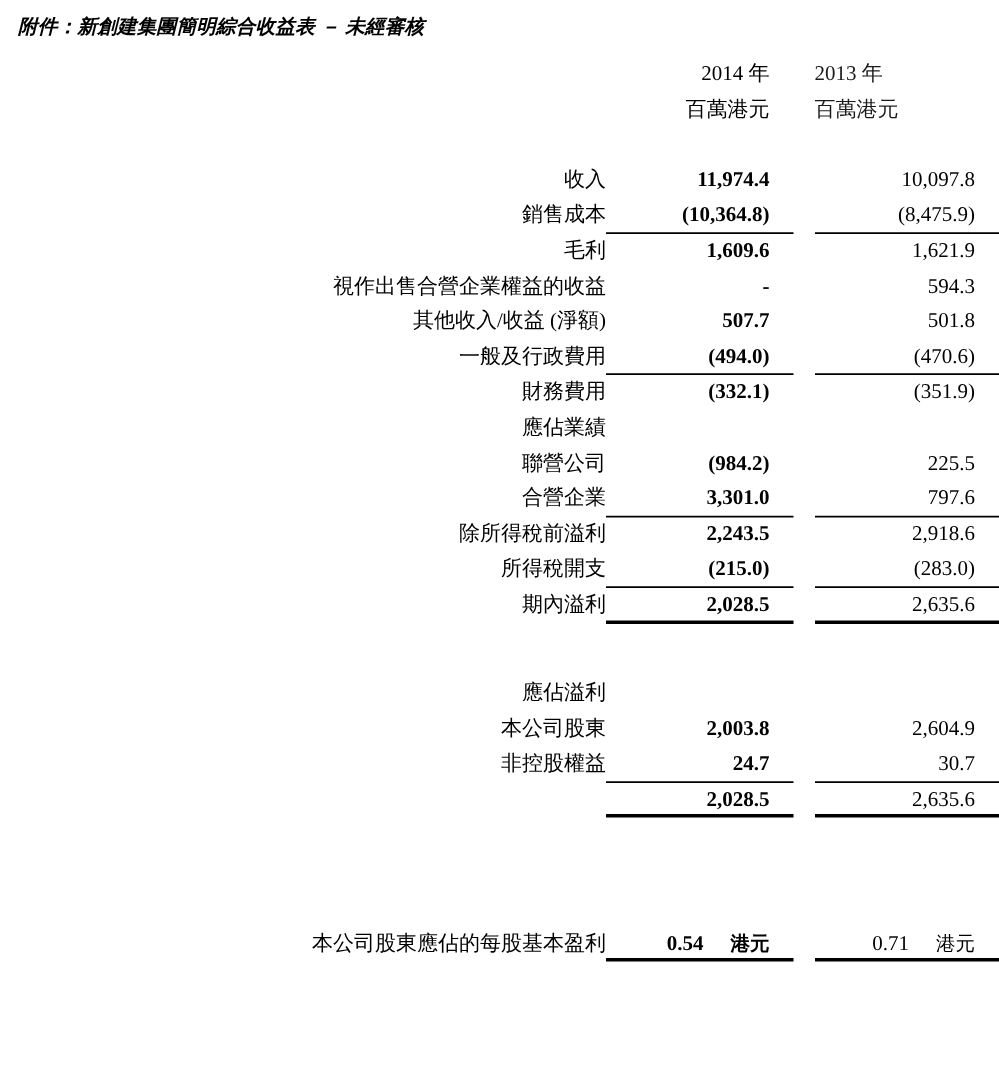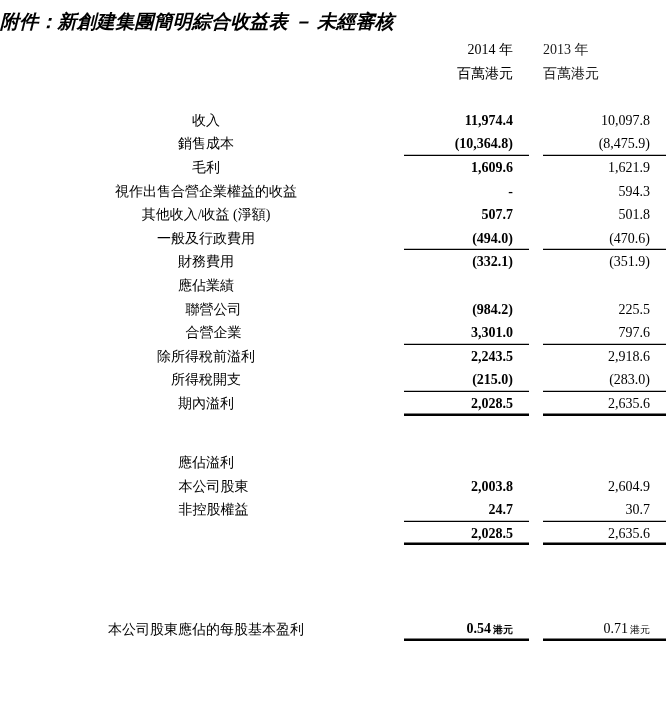--- a/index.html
+++ b/index.html
@@ -21,23 +21,23 @@
   .page {
     position: relative;
     width: 666px;
     height: 721px;
     box-sizing: border-box;
   }
 
   
   .doc-title {
     position: absolute;
-    left: 0;
+    left: 12px;
     top: 9px;
-    font-size: 19px;
+    font-size: 13px;
     font-weight: bold;
     font-style: italic;
     letter-spacing: 0.2px;
     white-space: nowrap;
   }
 
   
   .fin-table {
     position: absolute;
     left: 0;
@@ -82,21 +82,21 @@
   .hdr-unit-2013 {
     text-align: left;
     font-size: 13.5px;
     padding-right: 16px !important;
     white-space: nowrap;
     color: #1a1a1a;
   }
 
   
   .lbl {
-    text-align: center;
+    text-align: right;
     padding-left: 8px !important;
     font-size: 14.5px;
     white-space: nowrap;
   }
   .lbl.indent { padding-left: 23px !important; }
 
   .num {
     text-align: right;
     padding-right: 16px !important;
     font-size: 14px;
@@ -108,22 +108,22 @@
     box-shadow: inset 0 -1.2px 0 0 #000;
   }
   .rule-bottom-thick {
     box-shadow: inset 0 -2.4px 0 0 #000;
   }
 
   .spacer-row td { height: 23.6px; line-height: 23.6px; }
   .spacer-sm td { height: 12px; line-height: 12px; }
 
   .unit-suffix {
-    font-size: 10px;
-    padding-left: 2px;
+    font-size: 13px;
+    padding-left: 18px;
   }
 </style>
 </head>
 <body>
 
 <div class="page">
 
   <div class="doc-title">附件：新創建集團簡明綜合收益表 － 未經審核</div>
 
   <table class="fin-table">

